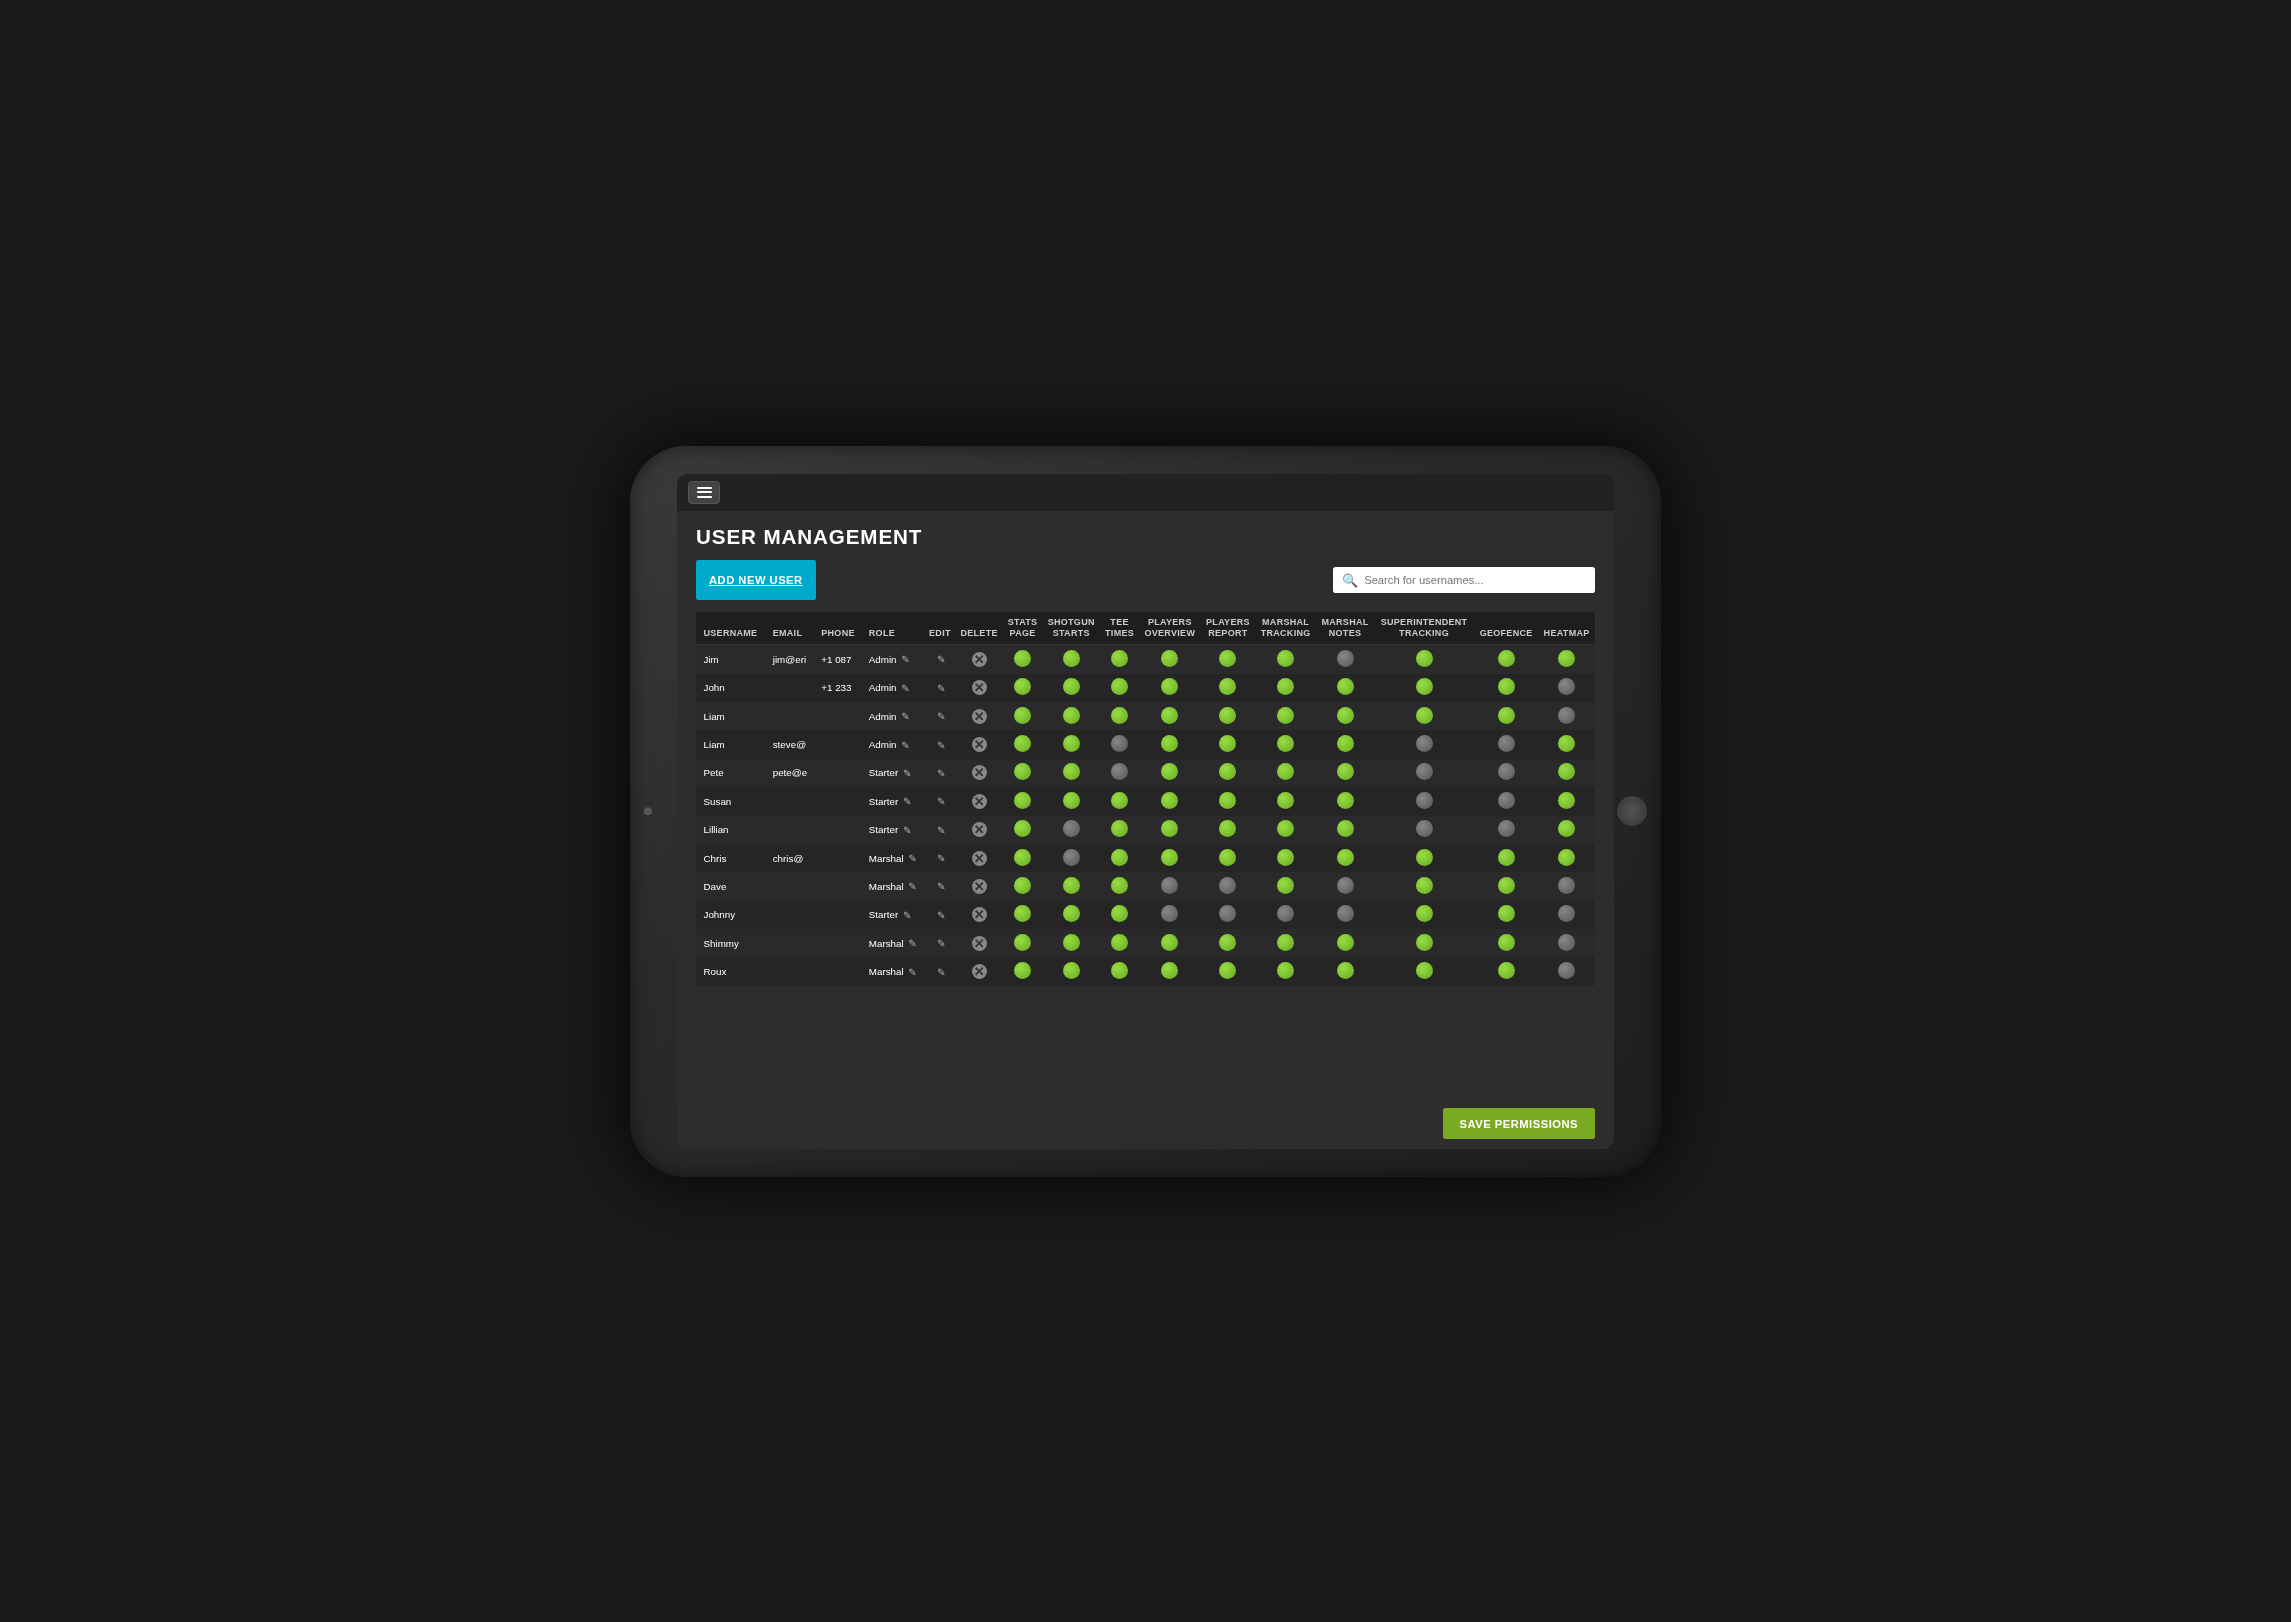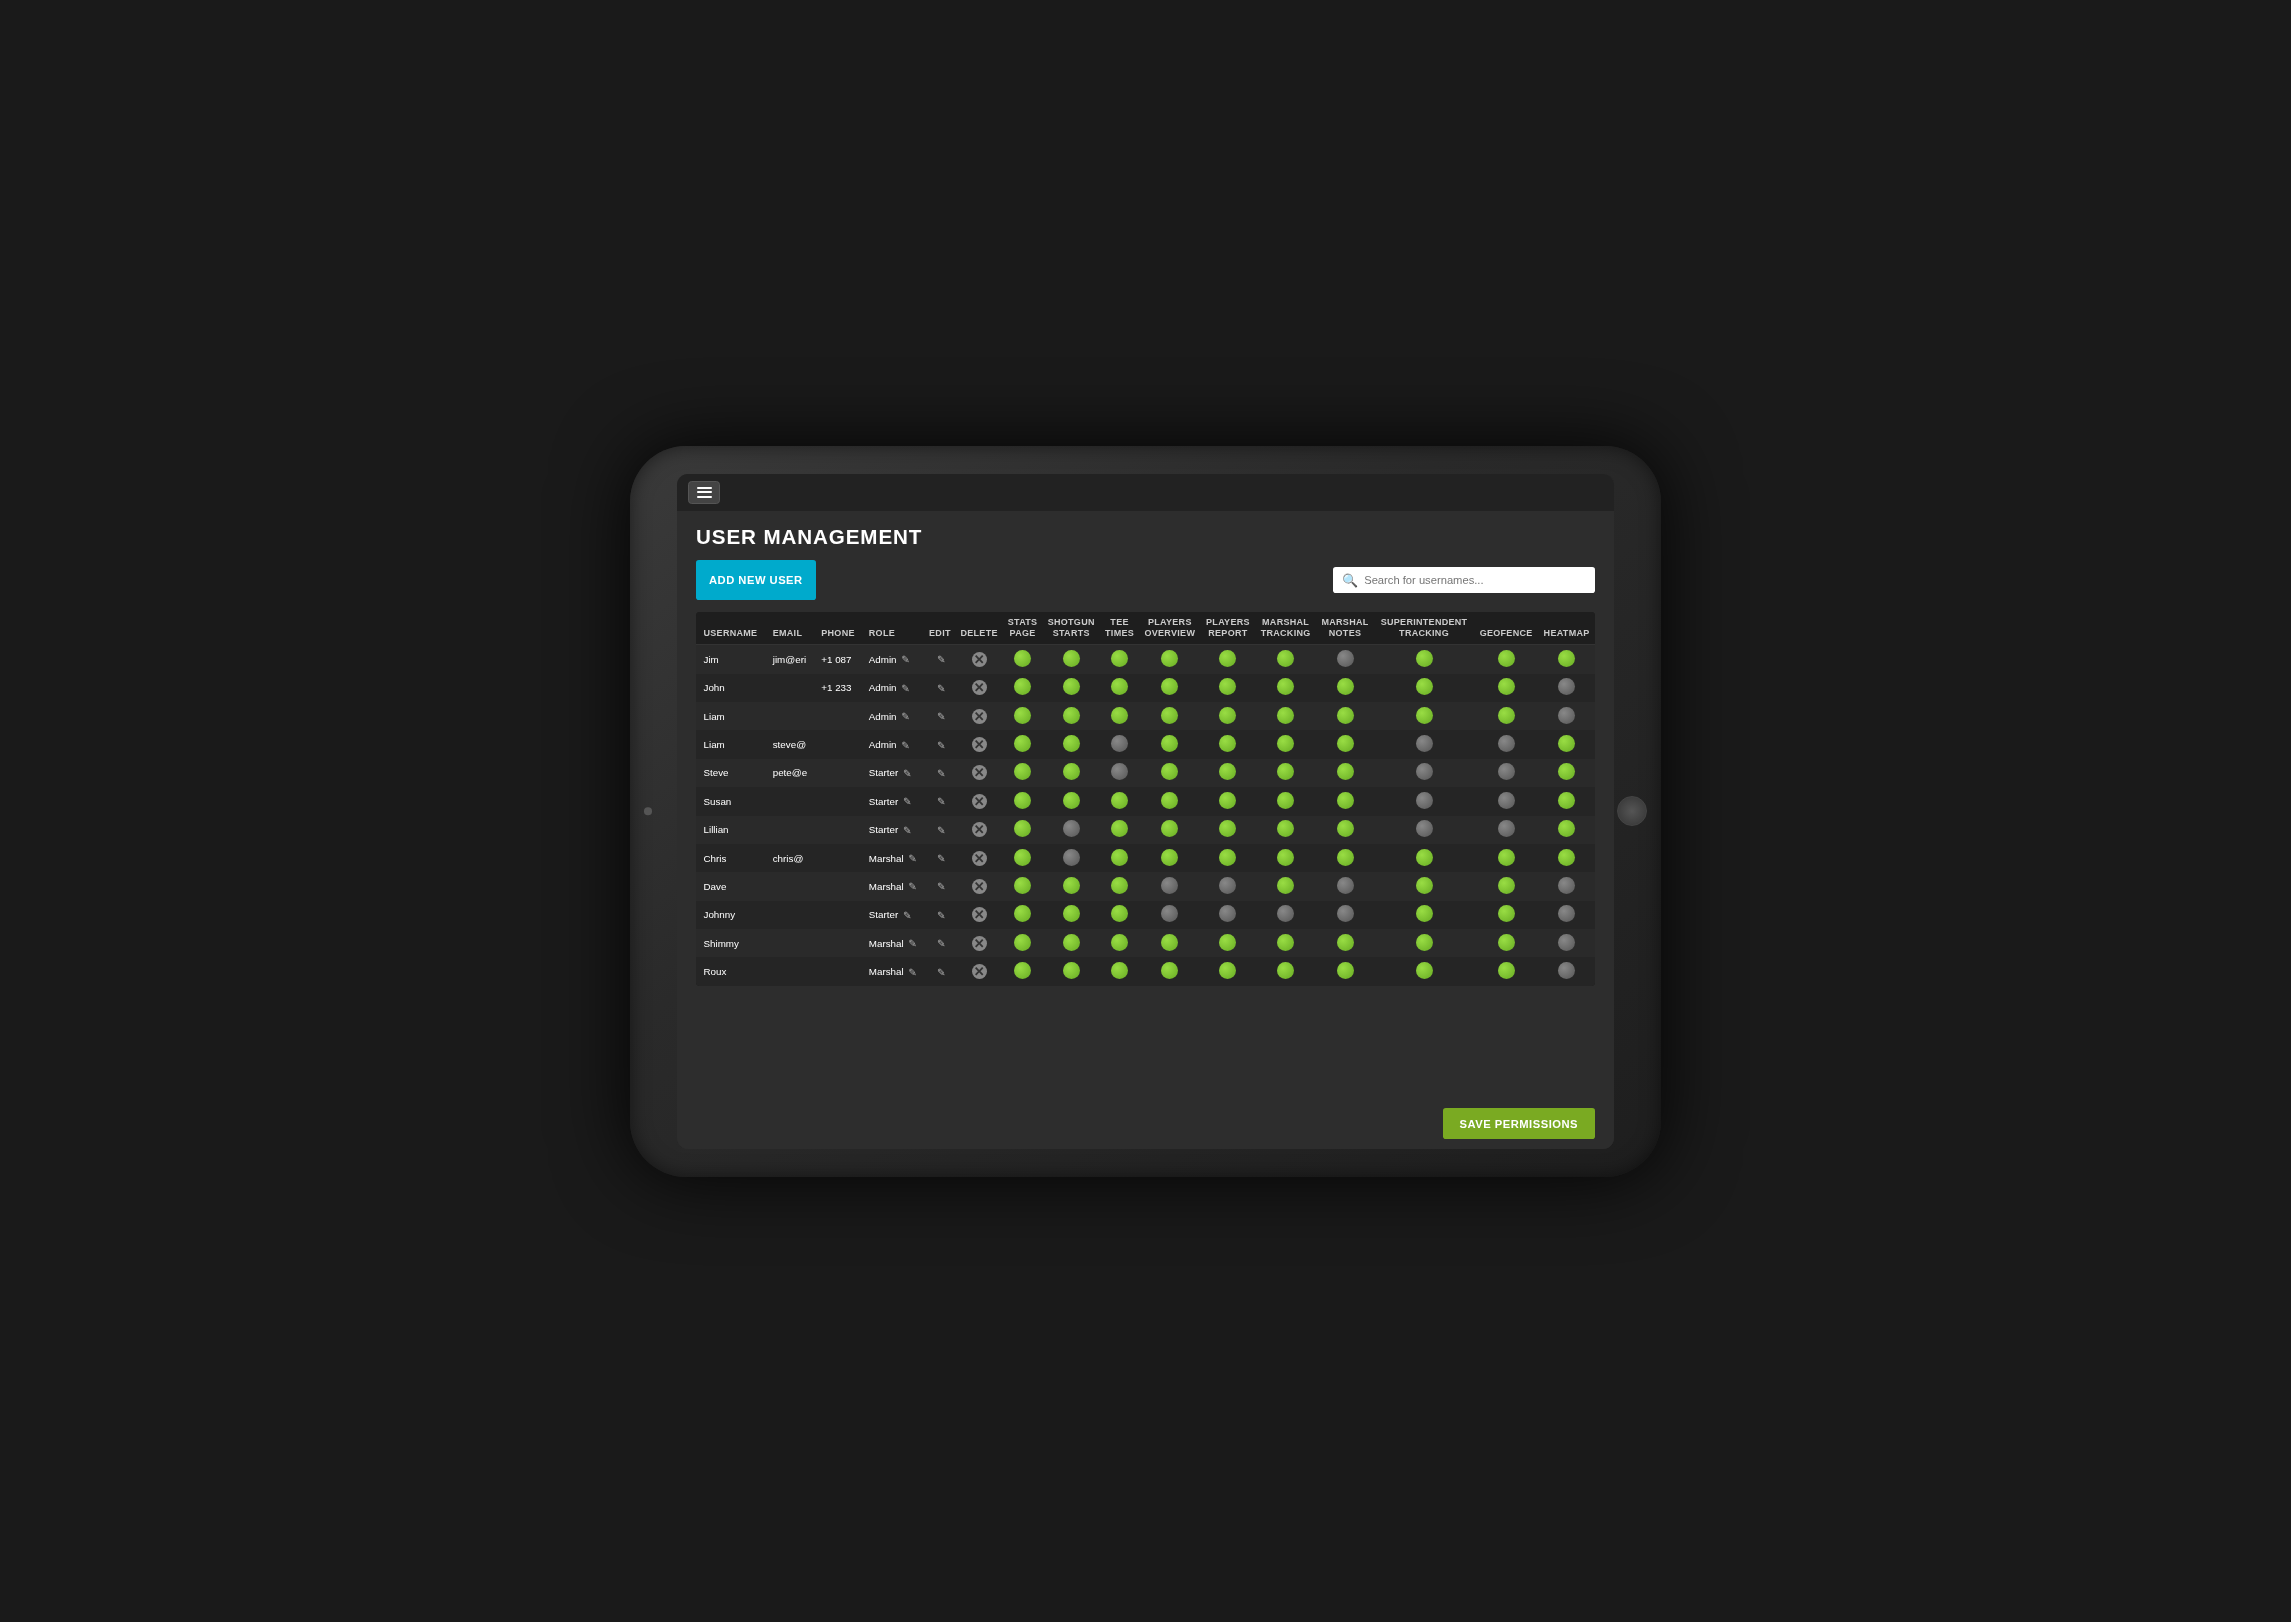--- a/index.html
+++ b/index.html
@@ -114,20 +114,21 @@
       background: #00aacc;
       color: #fff;
       border: none;
       padding: 14px 13px;
       font-size: 11.2px;
       font-weight: bold;
       text-transform: uppercase;
       letter-spacing: 0.5px;
       cursor: pointer;
       border-radius: 2.8px;
+      text-decoration: underline;
     }
 
     .search-box {
       display: flex;
       align-items: center;
       background: #fff;
       border-radius: 2.8px;
       padding: 5.6px 9.4px;
       width: 262px;
     }
@@ -421,21 +422,21 @@
       <td><span class="dot dot-gray"></span></td>
       <td><span class="dot dot-green"></span></td>
       <td><span class="dot dot-green"></span></td>
       <td><span class="dot dot-green"></span></td>
       <td><span class="dot dot-green"></span></td>
       <td><span class="dot dot-gray"></span></td>
       <td><span class="dot dot-gray"></span></td>
       <td><span class="dot dot-green"></span></td>
     </tr>
               <tr>
-      <td>Steve</td>
+      <td>Pete</td>
       <td>pete@e</td>
       <td></td>
       <td>
         <span class="role-edit">
           Starter
           <span class="edit-icon">✎</span>
         </span>
       </td>
       <td>
         <span class="edit-icon">✎</span>

